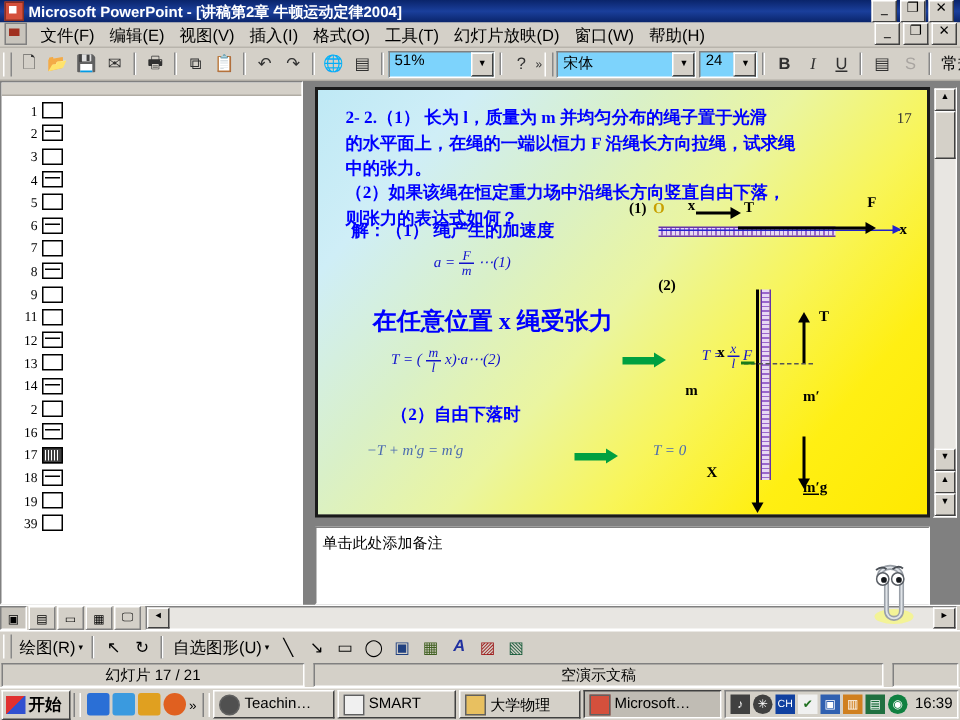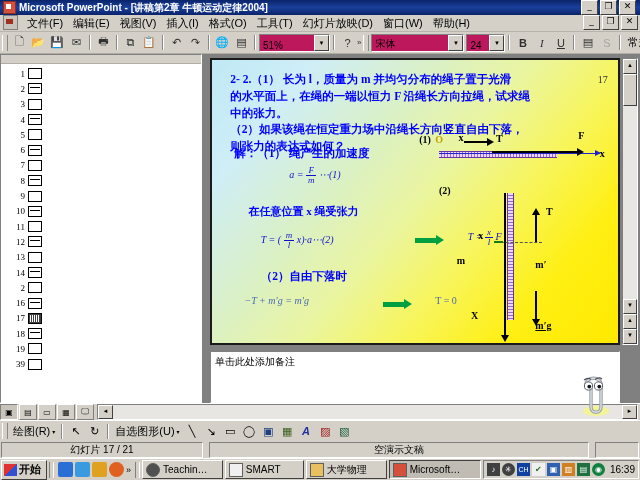--- a/index.html
+++ b/index.html
@@ -52,22 +52,22 @@
     height:21px;display:flex;align-items:center;background:#d4d0c8;flex:0 0 auto;
     border-bottom:1px solid #b0aca4;
   }
   .grip{width:4px;height:16px;margin:0 2px;border-left:1px solid #fff;border-right:1px solid #888;flex:0 0 auto;}
   .tbtn{
     width:19px;height:18px;display:flex;align-items:center;justify-content:center;
     flex:0 0 auto;position:relative;font-size:11px;color:#303030;
   }
   .sep{width:1px;height:15px;background:#888;border-right:1px solid #fff;margin:0 3px;flex:0 0 auto;}
   .combo{
-    height:16px;background:#be185d;border:1px solid;border-color:#808080 #fff #fff #808080;
-    display:flex;align-items:flex-end;font-size:10px;padding-left:3px;flex:0 0 auto;color:#000;
+    height:16px;background:#7dd3fc;border:1px solid;border-color:#808080 #fff #fff #808080;
+    display:flex;align-items:flex-start;font-size:10px;padding-left:3px;flex:0 0 auto;color:#000;
   }
   .combo .val{flex:1 1 auto;white-space:nowrap;overflow:hidden;}
   .combo .arrow{
     width:13px;height:14px;background:#d4d0c8;border:1px solid;
     border-color:#fff #404040 #404040 #fff;display:flex;align-items:center;justify-content:center;
     font-size:6px;flex:0 0 auto;
   }
   .zoomcombo{width:66px;}
   .fontcombo{width:88px;}
   .sizecombo{width:34px;}
@@ -102,31 +102,31 @@
     position:absolute;left:8px;top:4px;right:20px;bottom:4px;
     border:2px solid #1a1a1a;overflow:hidden;
     background:
       linear-gradient(130deg,#bfe9f5 0%,#cfeef7 16%,#d9f0c8 34%,#eaf5a0 50%,#f8f55a 66%,#ffef13 82%,#ffe900 100%);
   }
   .sl-text{position:absolute;color:#0000ff;font-family:"Liberation Serif",serif;}
   .q-block{left:4.5%;top:4%;width:87%;font-size:11.5px;font-weight:bold;line-height:1.45;letter-spacing:0px;}
   .pagenum{position:absolute;right:2.5%;top:5%;color:#333;font-size:10px;font-family:"Liberation Serif",serif;}
   .sol-1{left:5.5%;top:30.5%;font-size:11.5px;font-weight:bold;}
   .eq-1{left:19%;top:37.5%;font-size:10px;font-style:italic;color:#1010cc;font-family:"Liberation Serif",serif;}
-  .sol-2{left:9%;top:51%;font-size:11px;font-weight:bold;}
+  .sol-2{left:9%;top:51%;font-size:16px;font-weight:bold;}
   .eq-2{left:12%;top:60.5%;font-size:10px;font-style:italic;color:#1010cc;}
   .arrow-g{position:absolute;background:#00a040;height:5px;}
   .arrow-g:after{
     content:"";position:absolute;right:-7px;top:-3px;width:0;height:0;
     border-top:5.5px solid transparent;border-bottom:5.5px solid transparent;border-left:8px solid #00a040;
   }
   .eq-2b{left:63%;top:59.5%;font-size:10px;font-style:italic;color:#1010cc;}
   .sol-3{left:12%;top:74%;font-size:11.5px;font-weight:bold;}
   .eq-3{left:8%;top:83%;font-size:10px;font-style:italic;color:#4a6ab0;}
-  .eq-3b{left:55%;top:83%;font-size:10px;color:#4a6ab0;}
+  .eq-3b{left:55%;top:83%;font-size:10px;font-style:italic;color:#4a6ab0;}
   .frac{display:inline-block;text-align:center;vertical-align:middle;line-height:1;}
   .frac .n{display:block;font-size:9px;border-bottom:1px solid currentColor;padding:0 2px;}
   .frac .d{display:block;font-size:9px;padding:0 2px;}
 
   
   .diag{position:absolute;right:1%;top:27%;width:44%;height:72%;}
   .rope-h{
     position:absolute;left:2%;top:15px;width:66%;height:5px;
     background:repeating-linear-gradient(to right,#e8d8f5 0 2px,#9a66cc 2px 3px);
     border-top:1px solid #6633aa;border-bottom:1px solid #6633aa;
@@ -362,24 +362,20 @@
           </div>
         <div class="orow">
             <span class="num">8</span>
             <span class="othumb lines"></span>
           </div>
         <div class="orow">
             <span class="num">9</span>
             <span class="othumb"></span>
           </div>
         <div class="orow">
-            <span class="num">10</span>
-            <span class="othumb lines"></span>
-          </div>
-        <div class="orow">
             <span class="num">11</span>
             <span class="othumb"></span>
           </div>
         <div class="orow">
             <span class="num">12</span>
             <span class="othumb lines"></span>
           </div>
         <div class="orow">
             <span class="num">13</span>
             <span class="othumb"></span>

